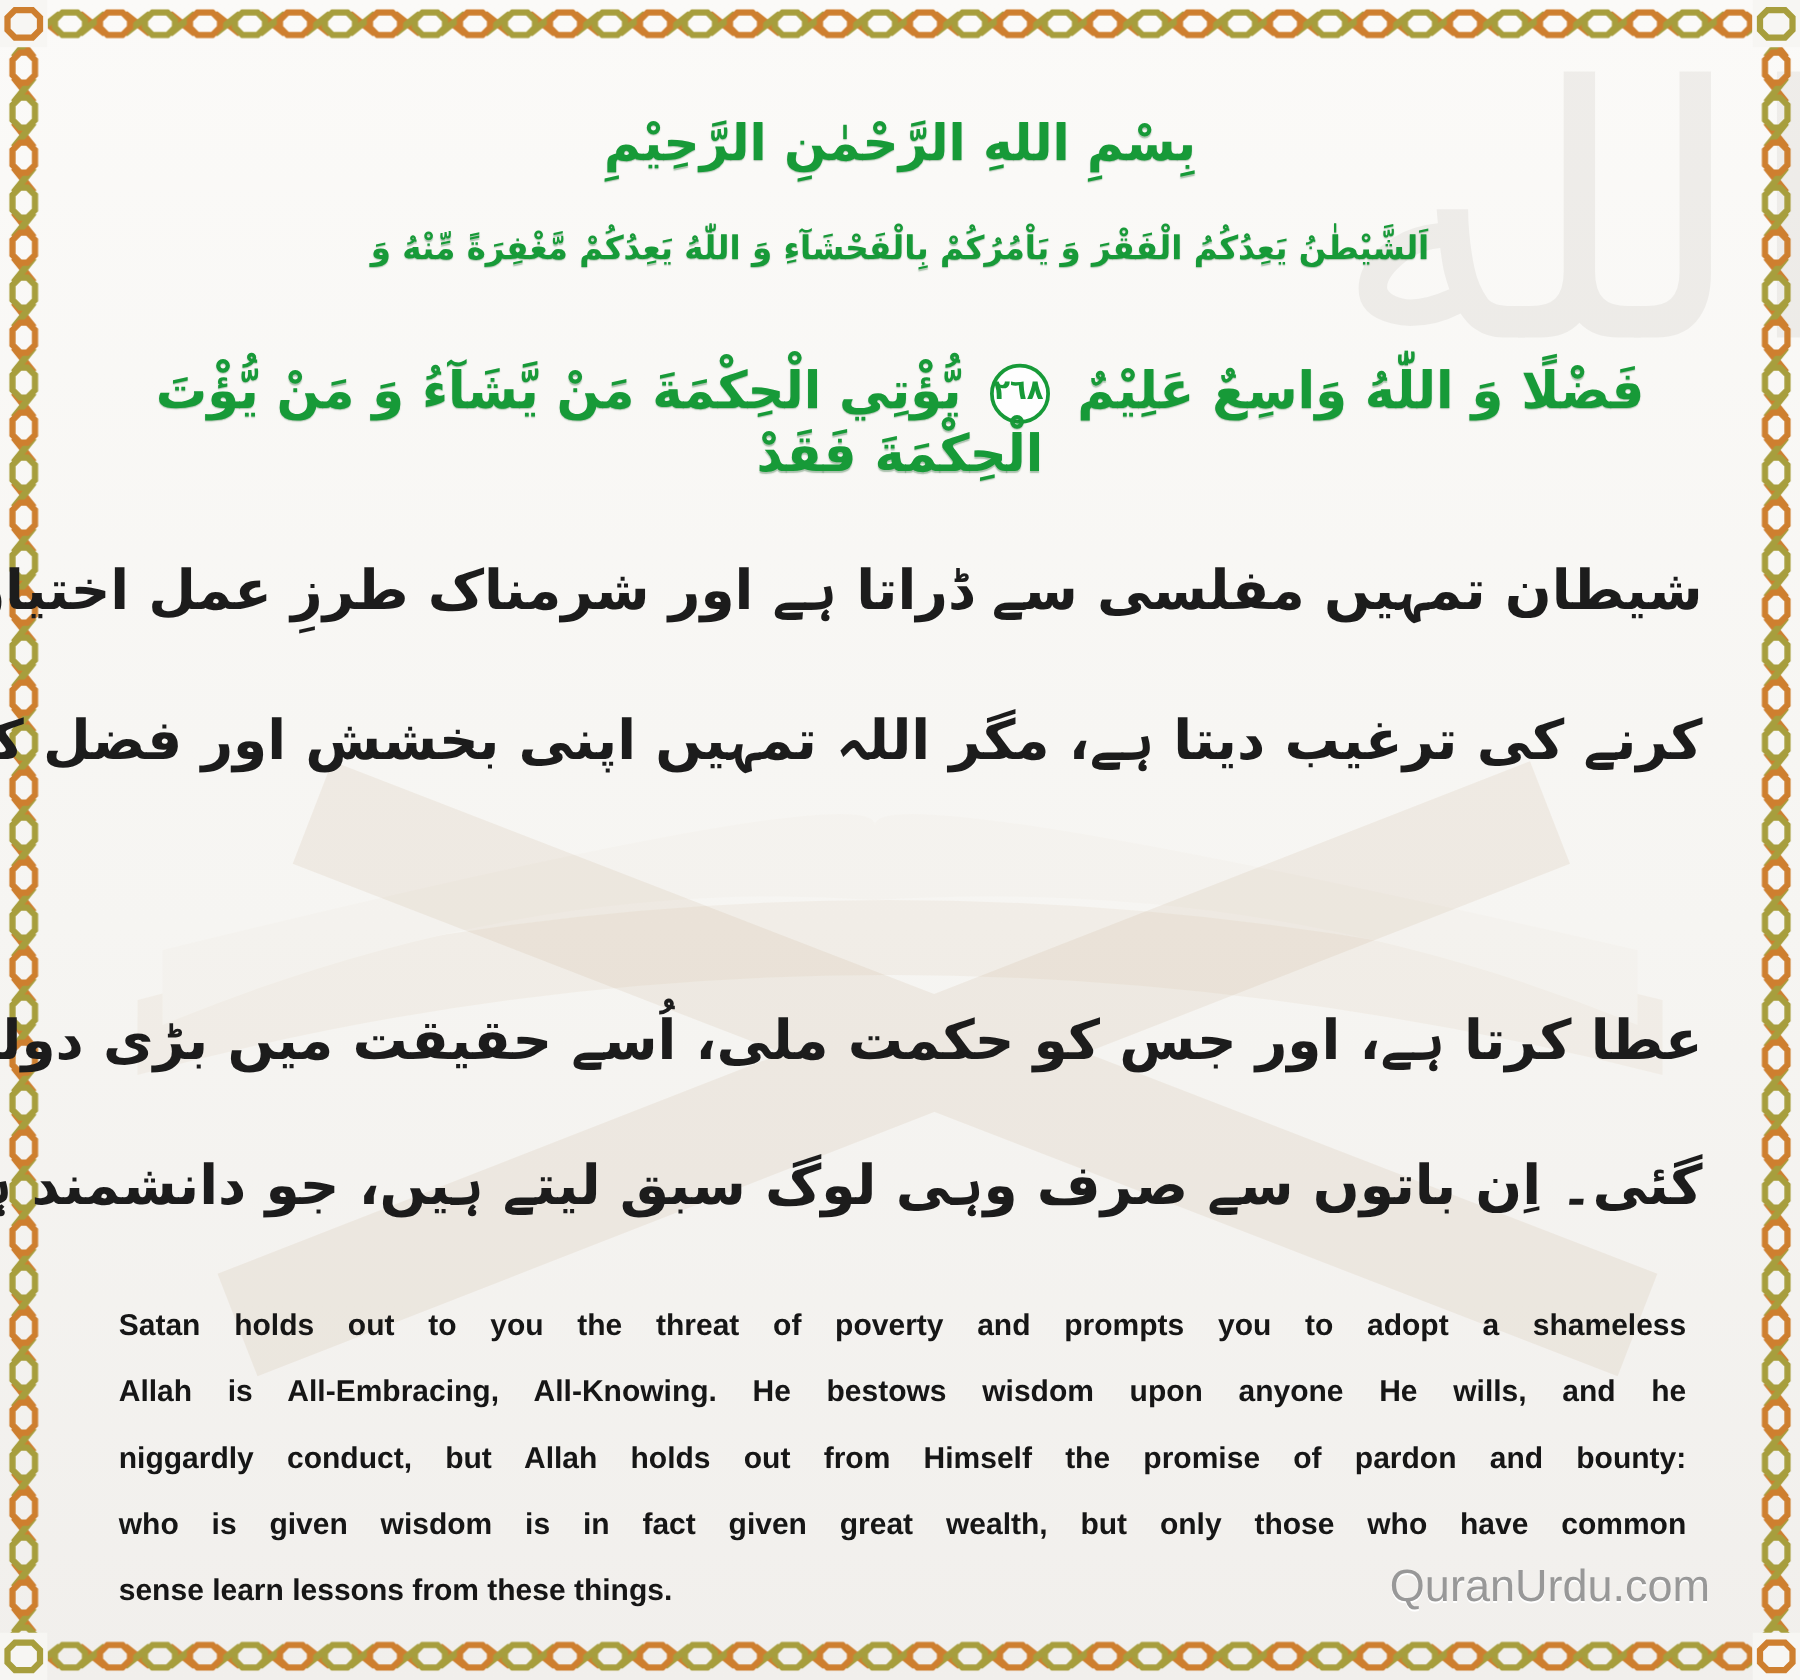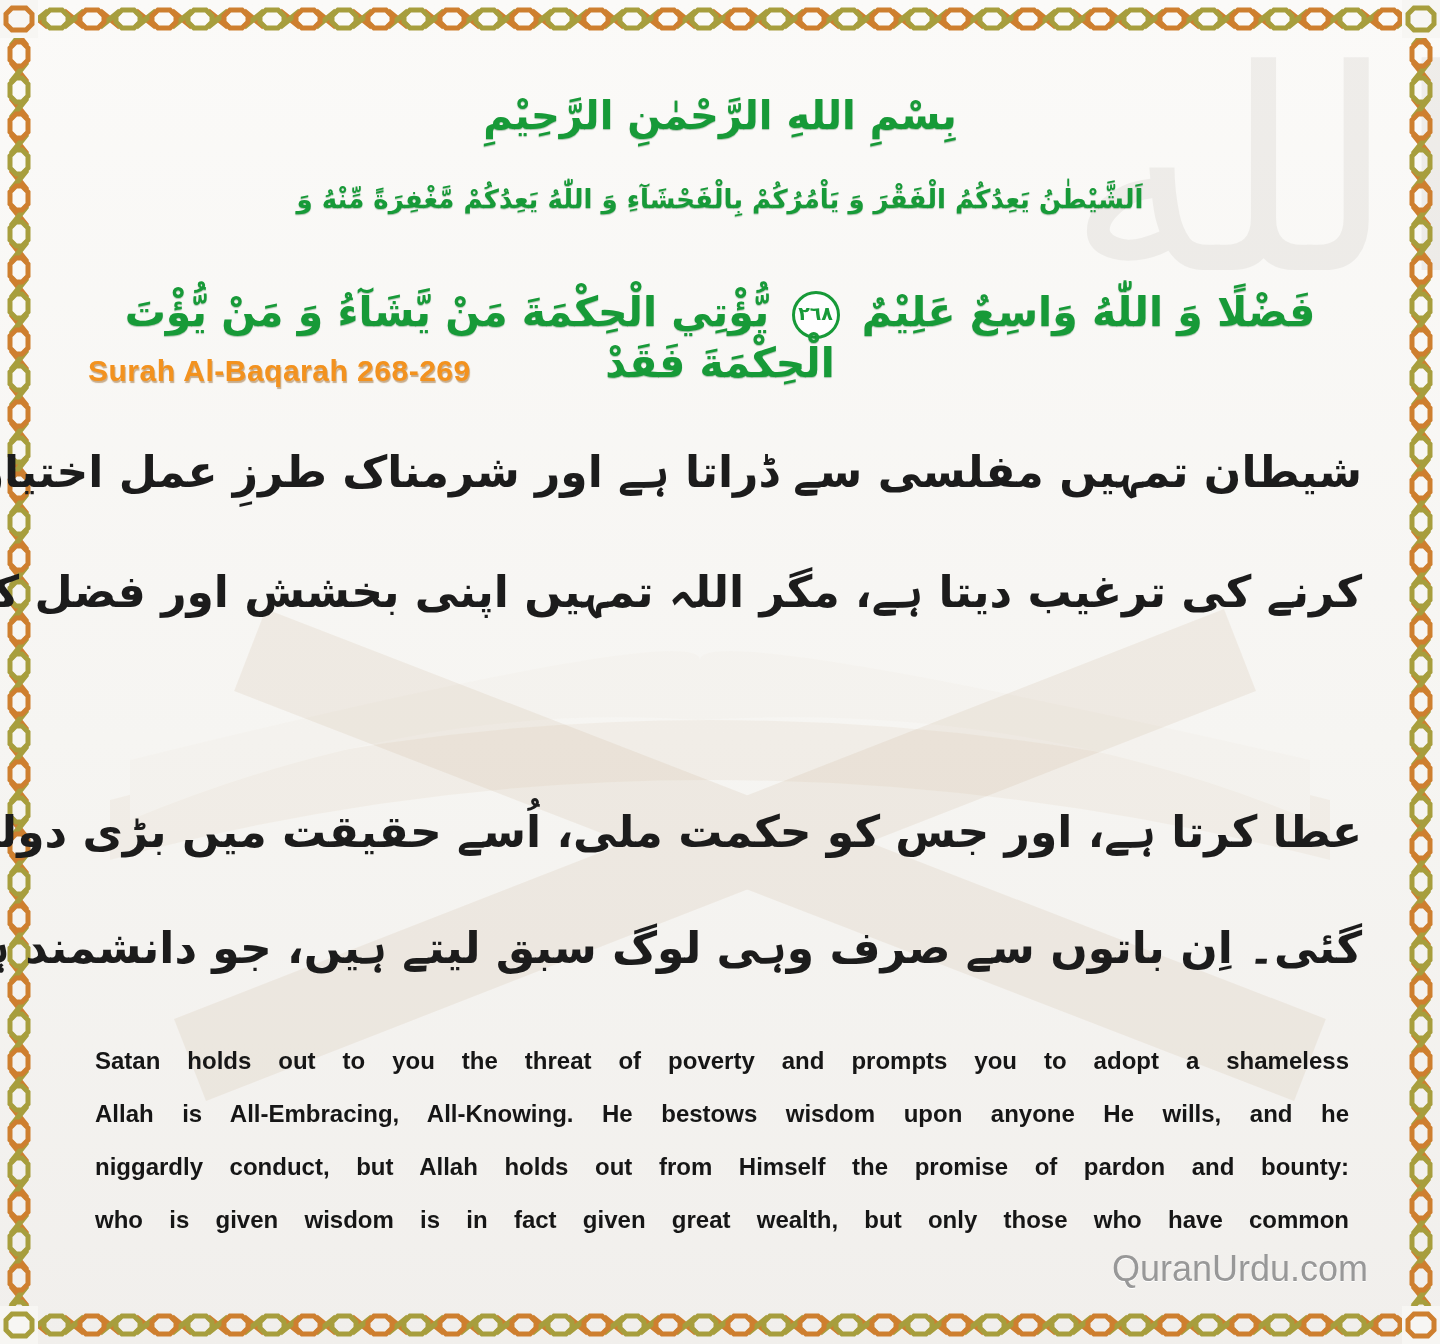--- a/index.html
+++ b/index.html
@@ -26,21 +26,21 @@
     text-shadow:0 1px 1px rgba(20,90,35,.35);
     margin-top:36px;
   }
   .bismillah   { top:56px;  font-size:40px; }
   .verse-l1    { top:148px; font-size:26px; }
   .verse-l2    { top:252px; font-size:41px; }
   .verse-l3    { top:352px; left:440px; right:60px; font-size:41px; }
   .ayah-medallion {
     display:inline-block; min-width:42px; height:42px; line-height:38px;
     border:3px solid #179a38; border-radius:50%; background:rgba(255,255,255,.85);
-    font-size:19px; font-weight:bold; color:#179a38; text-align:center;
+    font-size:22px; font-weight:bold; color:#179a38; text-align:left;
     margin:0 8px; vertical-align:middle; text-shadow:none;
   }
 
   
   .surah-label {
     position:absolute; top:354px; left:88px; font-size:30px; font-weight:bold;
     color:#f3921e; letter-spacing:.5px;
     text-shadow:1px 2px 1px rgba(140,80,10,.45);
   }
 
@@ -137,29 +137,29 @@
 
   <div class="arabic verse-l1">اَلشَّيْطٰنُ يَعِدُكُمُ الْفَقْرَ وَ يَاْمُرُكُمْ بِالْفَحْشَآءِ وَ اللّٰهُ يَعِدُكُمْ مَّغْفِرَةً مِّنْهُ وَ</div>
 
   <div class="arabic verse-l2">
     <span>فَضْلًا وَ اللّٰهُ وَاسِعٌ عَلِيْمٌ</span>
     <span class="ayah-medallion">٢٦٨</span>
     <span>يُّؤْتِي الْحِكْمَةَ مَنْ يَّشَآءُ وَ مَنْ يُّؤْتَ الْحِكْمَةَ فَقَدْ</span>
   </div>
 
 
-  <div class="surah-label">Surah Al-Baqarah 268-269</div>
 
   <div class="urdu-line u1">شیطان تمہیں مفلسی سے ڈراتا ہے اور شرمناک طرزِ عمل اختیار</div>
   <div class="urdu-line u2">کرنے کی ترغیب دیتا ہے، مگر اللہ تمہیں اپنی بخشش اور فضل کی امید</div>
   <div class="urdu-line u4">عطا کرتا ہے، اور جس کو حکمت ملی، اُسے حقیقت میں بڑی دولت مل</div>
   <div class="urdu-line u5">گئی۔ اِن باتوں سے صرف وہی لوگ سبق لیتے ہیں، جو دانشمند ہیں۔</div>
 
   <div class="english">
     <div class="en-line">Satan holds out to you the threat of poverty and prompts you to adopt a shameless</div>
     <div class="en-line">Allah is All-Embracing, All-Knowing. He bestows wisdom upon anyone He wills, and he</div>
     <div class="en-line">niggardly conduct, but Allah holds out from Himself the promise of pardon and bounty:</div>
     <div class="en-line">who is given wisdom is in fact given great wealth, but only those who have common</div>
+    <div class="en-line last">sense learn lessons from these things.</div>
   </div>
 
   <div class="watermark">QuranUrdu.com</div>
 
 </div>
 
 </body></html>

